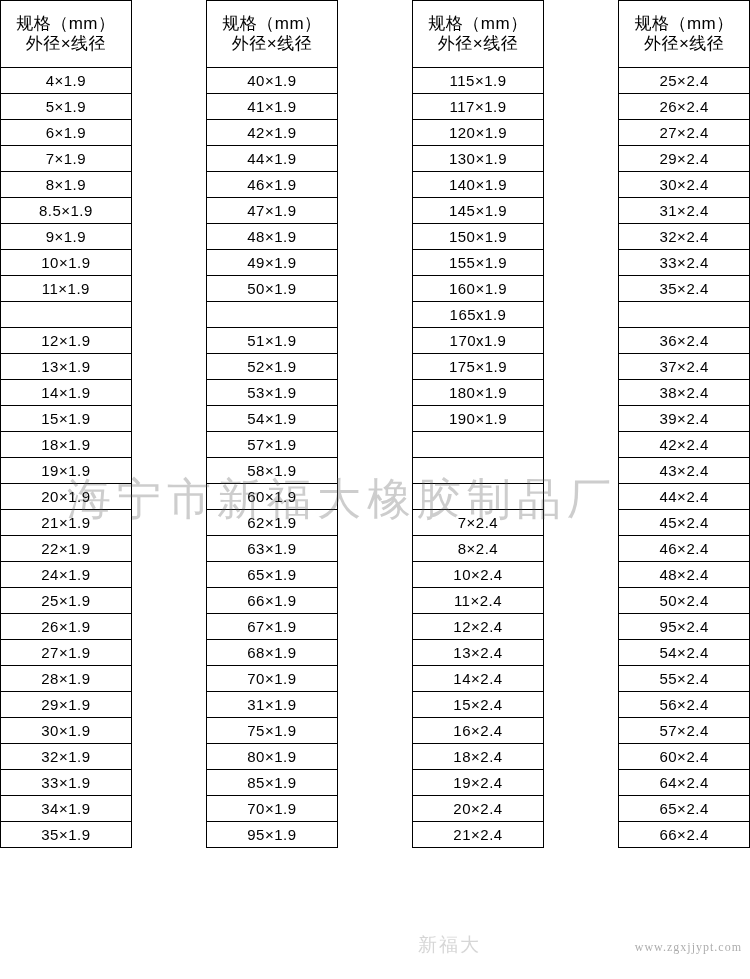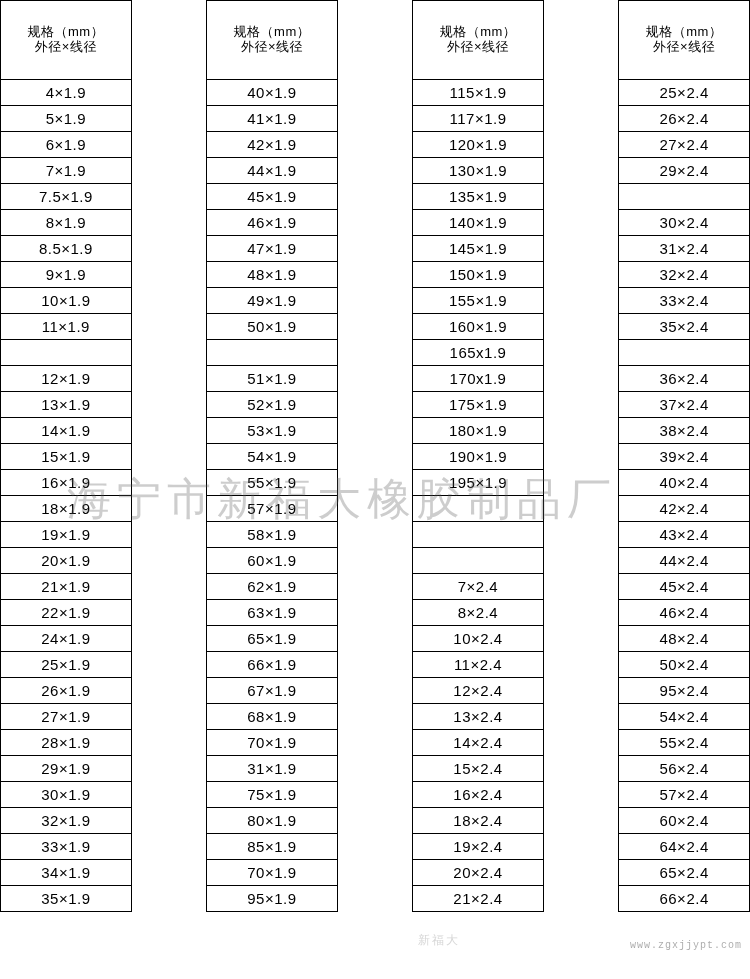--- a/index.html
+++ b/index.html
@@ -26,24 +26,24 @@
     padding: 0;
     text-align: center;
     vertical-align: middle;
     font-size: 15px;
     line-height: 1.05;
     letter-spacing: 0.5px;
     white-space: nowrap;
     overflow: hidden;
   }
   #spec-table td.head {
-    font-size: 13px;
+    font-size: 17px;
     line-height: 1.15;
     height: 46px;
-    padding: 16px 0;
+    padding: 10px 0;
   }
   #spec-table td.head .l1 { display: block; }
   #spec-table td.head .l2 { display: block; }
   #spec-table td.spacer {
     border: none;
   }
   col.c-val { width: 118px; }
   col.c-gap { width: 68px; }
 
   
@@ -57,33 +57,33 @@
     font-size: 44px;
     letter-spacing: 6px;
     color: rgba(90, 90, 90, 0.30);
     pointer-events: none;
     white-space: nowrap;
   }
   .wm-url {
     position: absolute;
     right: 8px;
     top: 940px;
-    font-family: Liberation Mono, monospace;
-    font-size: 10px;
+    font-family: Liberation Serif, serif;
+    font-size: 12px;
     letter-spacing: 1px;
     color: rgba(70, 70, 70, 0.45);
     pointer-events: none;
     padding-left: 25px;
   }
   .wm-small {
     position: absolute;
     left: 418px;
     top: 932px;
     font-family: "DejaVu Serif", serif;
-    font-size: 12px;
+    font-size: 19px;
     letter-spacing: 2px;
     color: rgba(90, 90, 90, 0.25);
     pointer-events: none;
   }
 </style>
 </head>
 <body>
 
 <table id="spec-table">
   <colgroup>
@@ -147,29 +147,20 @@
       <tr>
         <td>7×1.9</td>
         <td class="spacer"></td>
         <td>44×1.9</td>
         <td class="spacer"></td>
         <td>130×1.9</td>
         <td class="spacer"></td>
         <td>29×2.4</td>
       </tr>
       <tr>
-        <td>7.5×1.9</td>
-        <td class="spacer"></td>
-        <td>45×1.9</td>
-        <td class="spacer"></td>
-        <td>135×1.9</td>
-        <td class="spacer"></td>
-        <td></td>
-      </tr>
-      <tr>
         <td>8×1.9</td>
         <td class="spacer"></td>
         <td>46×1.9</td>
         <td class="spacer"></td>
         <td>140×1.9</td>
         <td class="spacer"></td>
         <td>30×2.4</td>
       </tr>
       <tr>
         <td>8.5×1.9</td>
@@ -244,29 +235,20 @@
         <td>38×2.4</td>
       </tr>
       <tr>
         <td>15×1.9</td>
         <td class="spacer"></td>
         <td>54×1.9</td>
         <td class="spacer"></td>
         <td>190×1.9</td>
         <td class="spacer"></td>
         <td>39×2.4</td>
-      </tr>
-      <tr>
-        <td>16×1.9</td>
-        <td class="spacer"></td>
-        <td>55×1.9</td>
-        <td class="spacer"></td>
-        <td>195×1.9</td>
-        <td class="spacer"></td>
-        <td>40×2.4</td>
       </tr>
       <tr>
         <td>18×1.9</td>
         <td class="spacer"></td>
         <td>57×1.9</td>
         <td class="spacer"></td>
         <td></td>
         <td class="spacer"></td>
         <td>42×2.4</td>
       </tr>

